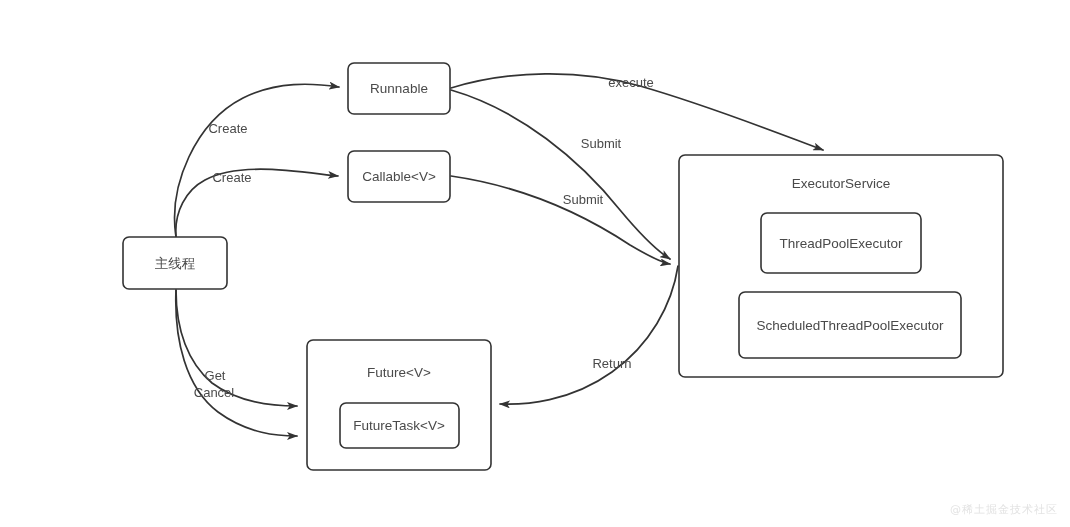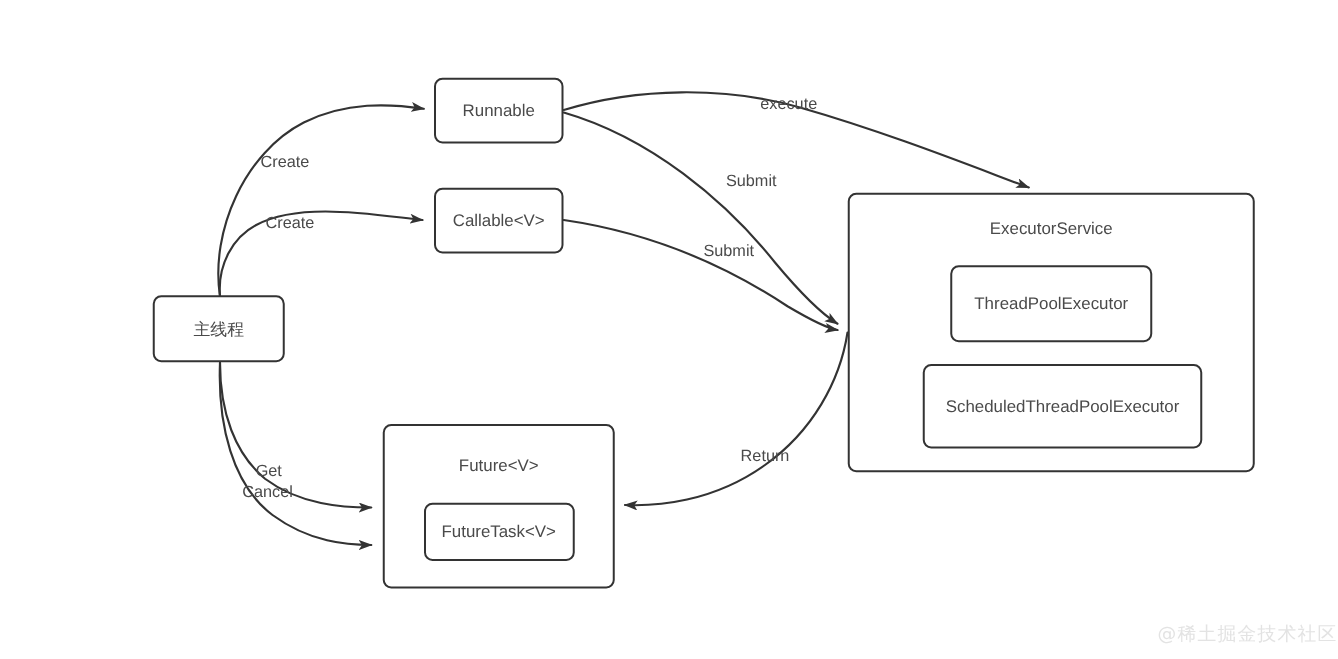--- a/index.html
+++ b/index.html
@@ -51,24 +51,24 @@
   }
   .edge-label {
     font-family: "Liberation Sans", "DejaVu Sans", sans-serif;
     font-size: 13px;
     fill: #4a4a4a;
     text-anchor: middle;
     dominant-baseline: middle;
   }
   .watermark {
     position: absolute;
-    right: 0;
+    right: 12px;
     bottom: 10px;
     font-family: "DejaVu Sans", sans-serif;
-    font-size: 15px;
+    font-size: 11px;
     color: #e3e3e3;
     letter-spacing: 1px;
     white-space: nowrap;
     user-select: none;
   }
 </style>
 </head>
 <body>
 
 <div id="canvas">

